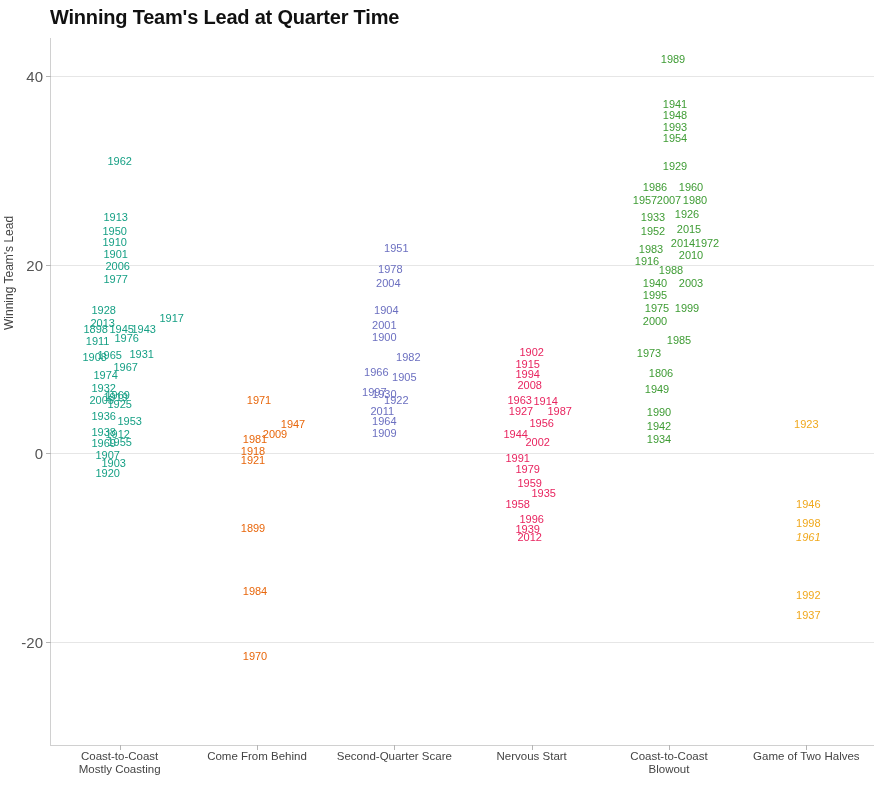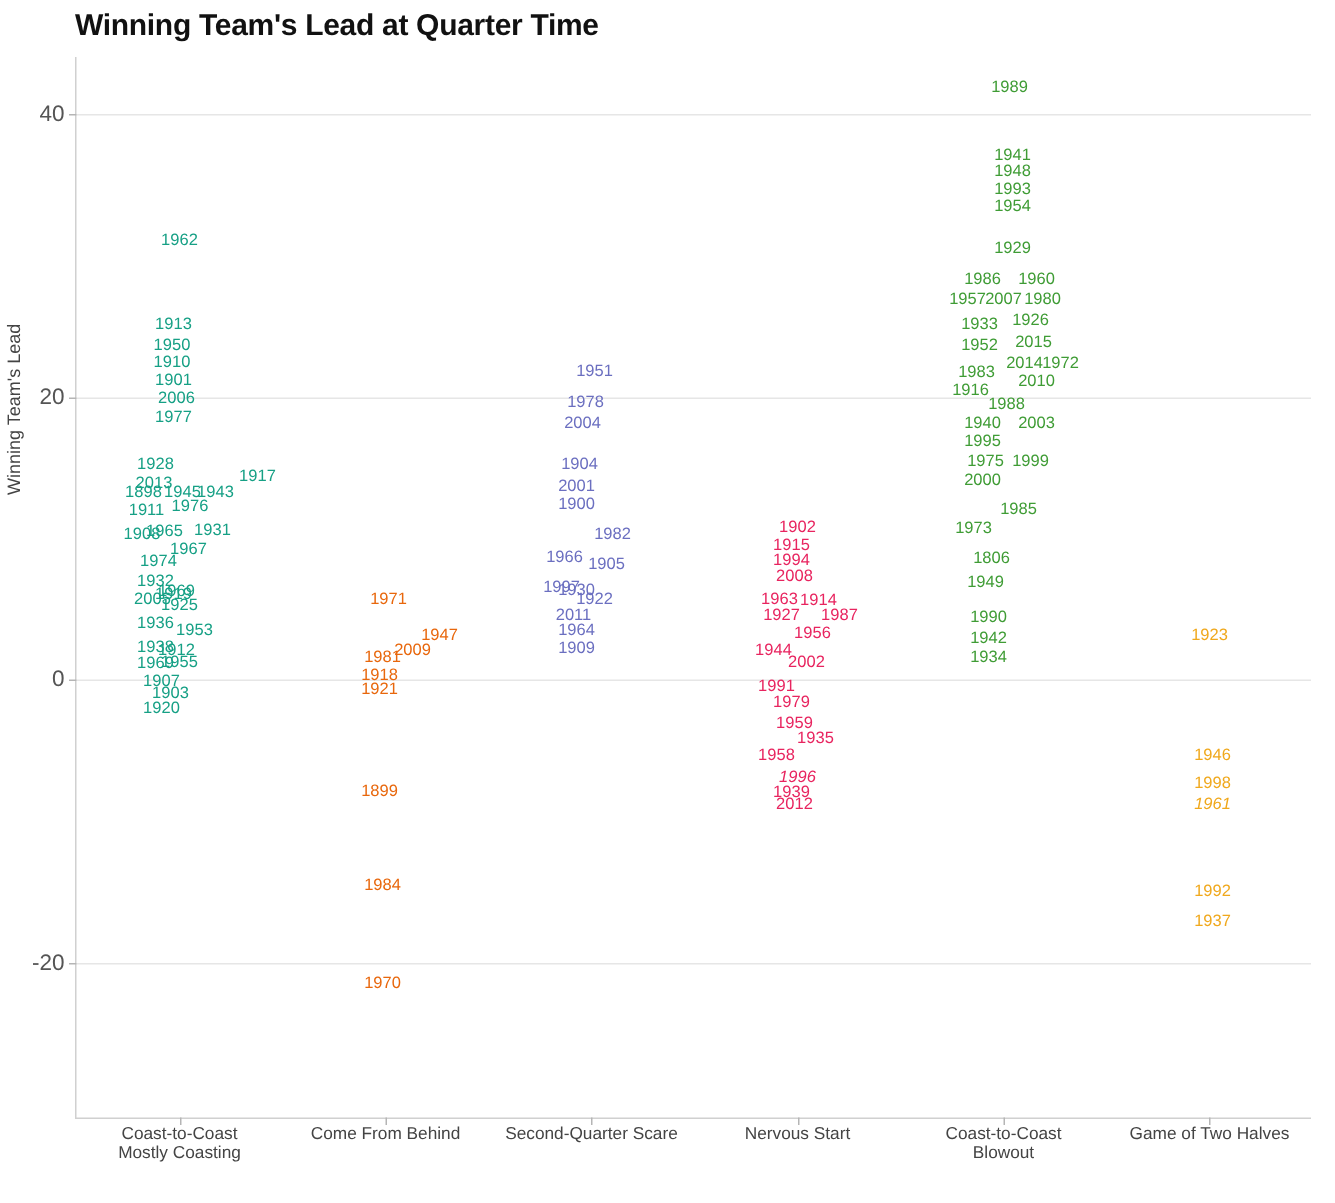--- a/index.html
+++ b/index.html
@@ -186,21 +186,21 @@
       <div class="pt" style="left: 470px; top: 372.88px; color: rgb(232, 36, 95);">1927</div>
       <div class="pt" style="left: 508.667px; top: 372.88px; color: rgb(232, 36, 95);">1987</div>
       <div class="pt" style="left: 490.667px; top: 385.152px; color: rgb(232, 36, 95);">1956</div>
       <div class="pt" style="left: 464.667px; top: 395.536px; color: rgb(232, 36, 95);">1944</div>
       <div class="pt" style="left: 486.667px; top: 404.032px; color: rgb(232, 36, 95);">2002</div>
       <div class="pt" style="left: 466.667px; top: 420.08px; color: rgb(232, 36, 95);">1991</div>
       <div class="pt" style="left: 476.667px; top: 431.408px; color: rgb(232, 36, 95);">1979</div>
       <div class="pt" style="left: 478.667px; top: 444.624px; color: rgb(232, 36, 95);">1959</div>
       <div class="pt" style="left: 492.667px; top: 455.008px; color: rgb(232, 36, 95);">1935</div>
       <div class="pt" style="left: 466.667px; top: 466.336px; color: rgb(232, 36, 95);">1958</div>
-      <div class="pt" style="left: 480.667px; top: 481.44px; color: rgb(232, 36, 95); font-style: italic;">1996</div>
+      <div class="pt" style="left: 480.667px; top: 481.44px; color: rgb(232, 36, 95);">1996</div>
       <div class="pt" style="left: 476.667px; top: 490.88px; color: rgb(232, 36, 95);">1939</div>
       <div class="pt" style="left: 478.667px; top: 499.376px; color: rgb(232, 36, 95);">2012</div>
       <div class="pt" style="left: 622px; top: 20.768px; color: rgb(63, 156, 53);">1989</div>
       <div class="pt" style="left: 624px; top: 66.08px; color: rgb(63, 156, 53);">1941</div>
       <div class="pt" style="left: 624px; top: 77.408px; color: rgb(63, 156, 53);">1948</div>
       <div class="pt" style="left: 624px; top: 88.736px; color: rgb(63, 156, 53);">1993</div>
       <div class="pt" style="left: 624px; top: 100.064px; color: rgb(63, 156, 53);">1954</div>
       <div class="pt" style="left: 624px; top: 128.384px; color: rgb(63, 156, 53);">1929</div>
       <div class="pt" style="left: 604px; top: 149.152px; color: rgb(63, 156, 53);">1986</div>
       <div class="pt" style="left: 640px; top: 149.152px; color: rgb(63, 156, 53);">1960</div>

